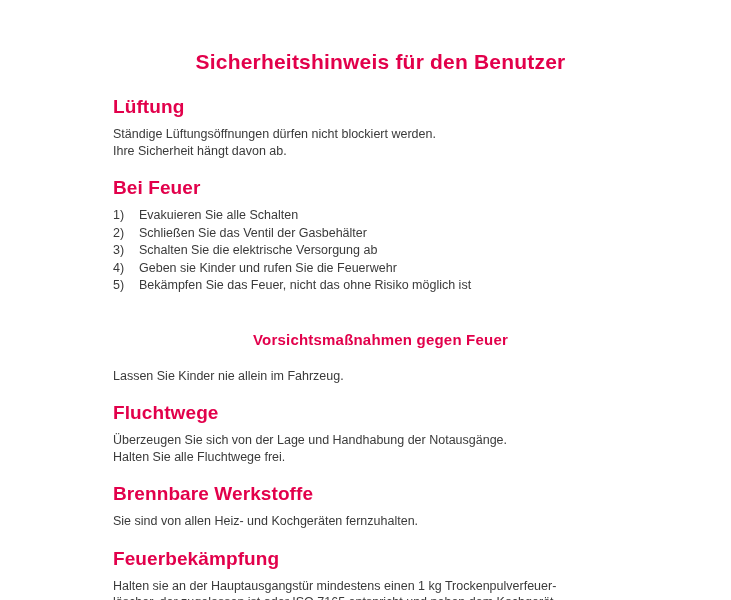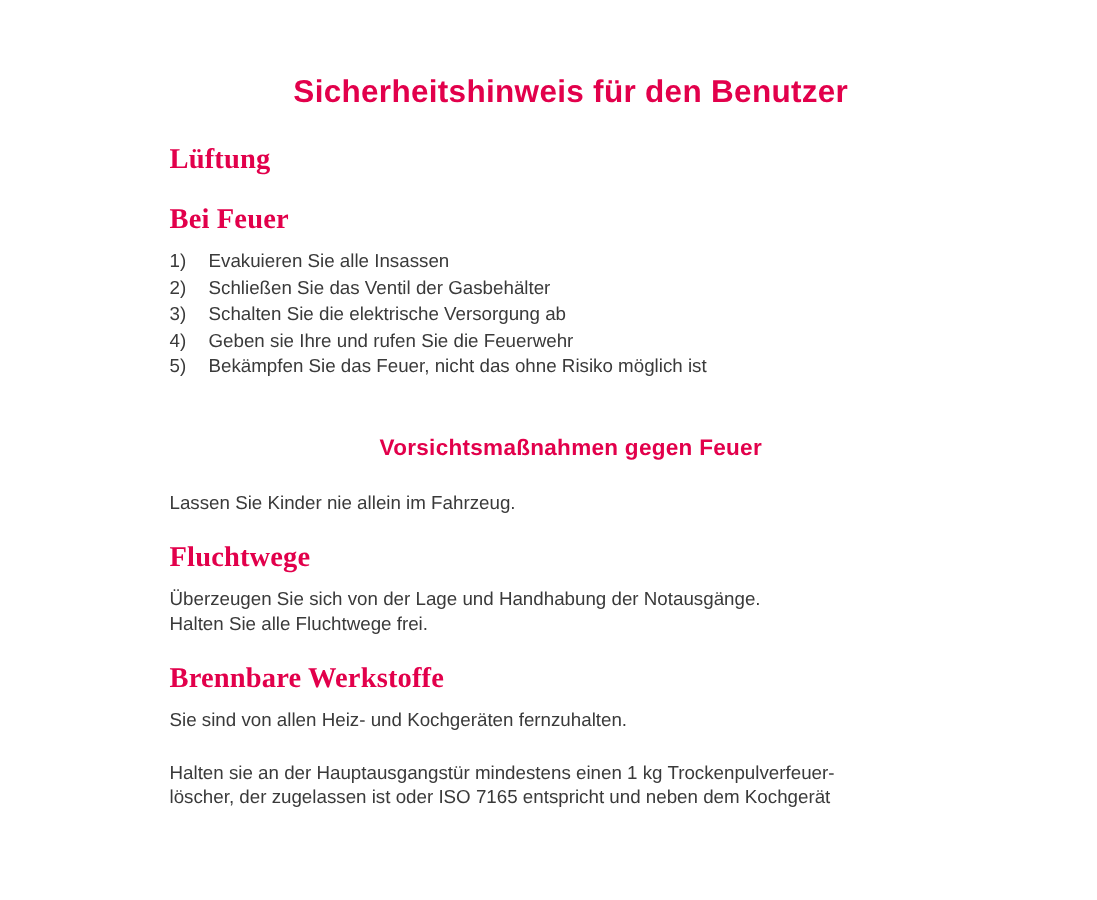--- a/index.html
+++ b/index.html
@@ -45,21 +45,20 @@
     margin: 36px 0 20px 0;
     padding-left: 30px;
   }
   .h2 {
     color: #e2004b;
     font-weight: bold;
     font-size: 19px;
     margin: 0 0 8px 0;
     padding-left: 83px;
     letter-spacing: 0.1px;
-    font-family: Liberation Serif, serif;
   }
   .body-text {
     color: #3a3a3a;
     font-size: 12.5px;
     line-height: 16.5px;
     padding-left: 83px;
     margin: 0;
   }
   .body-text .line {
     display: block;
@@ -106,40 +105,44 @@
 </head>
 <body>
 
 <div class="page">
   <div class="doc">
 
     <div class="title fuzzy">Sicherheitshinweis für den Benutzer</div>
 
     <div class="block">
       <div class="h2 fuzzy">Lüftung</div>
+      <div class="body-text fuzzy">
+        <span class="line">Ständige Lüftungsöffnungen dürfen nicht blockiert werden.</span>
+        <span class="line">Ihre Sicherheit hängt davon ab.</span>
+      </div>
     </div>
 
     <div class="block">
       <div class="h2 fuzzy">Bei Feuer</div>
       <div class="olist fuzzy">
         <div class="item">
           <span class="num">1)</span>
-          <span class="txt">Evakuieren Sie alle Insassen</span>
+          <span class="txt">Evakuieren Sie alle Schalten</span>
         </div>
         <div class="item">
           <span class="num">2)</span>
           <span class="txt">Schließen Sie das Ventil der Gasbehälter</span>
         </div>
         <div class="item">
           <span class="num">3)</span>
           <span class="txt">Schalten Sie die elektrische Versorgung ab</span>
         </div>
         <div class="item">
           <span class="num">4)</span>
-          <span class="txt">Geben sie Ihre und rufen Sie die Feuerwehr</span>
+          <span class="txt">Geben sie Kinder und rufen Sie die Feuerwehr</span>
         </div>
         <div class="item">
           <span class="num">5)</span>
           <span class="txt">Bekämpfen Sie das Feuer, nicht das ohne Risiko möglich ist</span>
         </div>
       </div>
     </div>
 
     <div class="title2 fuzzy">Vorsichtsmaßnahmen gegen Feuer</div>
 
@@ -158,20 +161,21 @@
     </div>
 
     <div class="block">
       <div class="h2 fuzzy">Brennbare Werkstoffe</div>
       <div class="body-text fuzzy">
         <span class="line">Sie sind von allen Heiz- und Kochgeräten fernzuhalten.</span>
       </div>
     </div>
 
     <div class="block-tight">
+      <div class="h2 fuzzy">Feuerbekämpfung</div>
       <div class="para fuzzy">
         <span class="line">Halten sie an der Hauptausgangstür mindestens einen 1 kg Trockenpulverfeuer-</span>
         <span class="line">löscher, der zugelassen ist oder ISO 7165 entspricht und neben dem Kochgerät</span>
 
       </div>
     </div>
 
   </div>
 </div>
 

